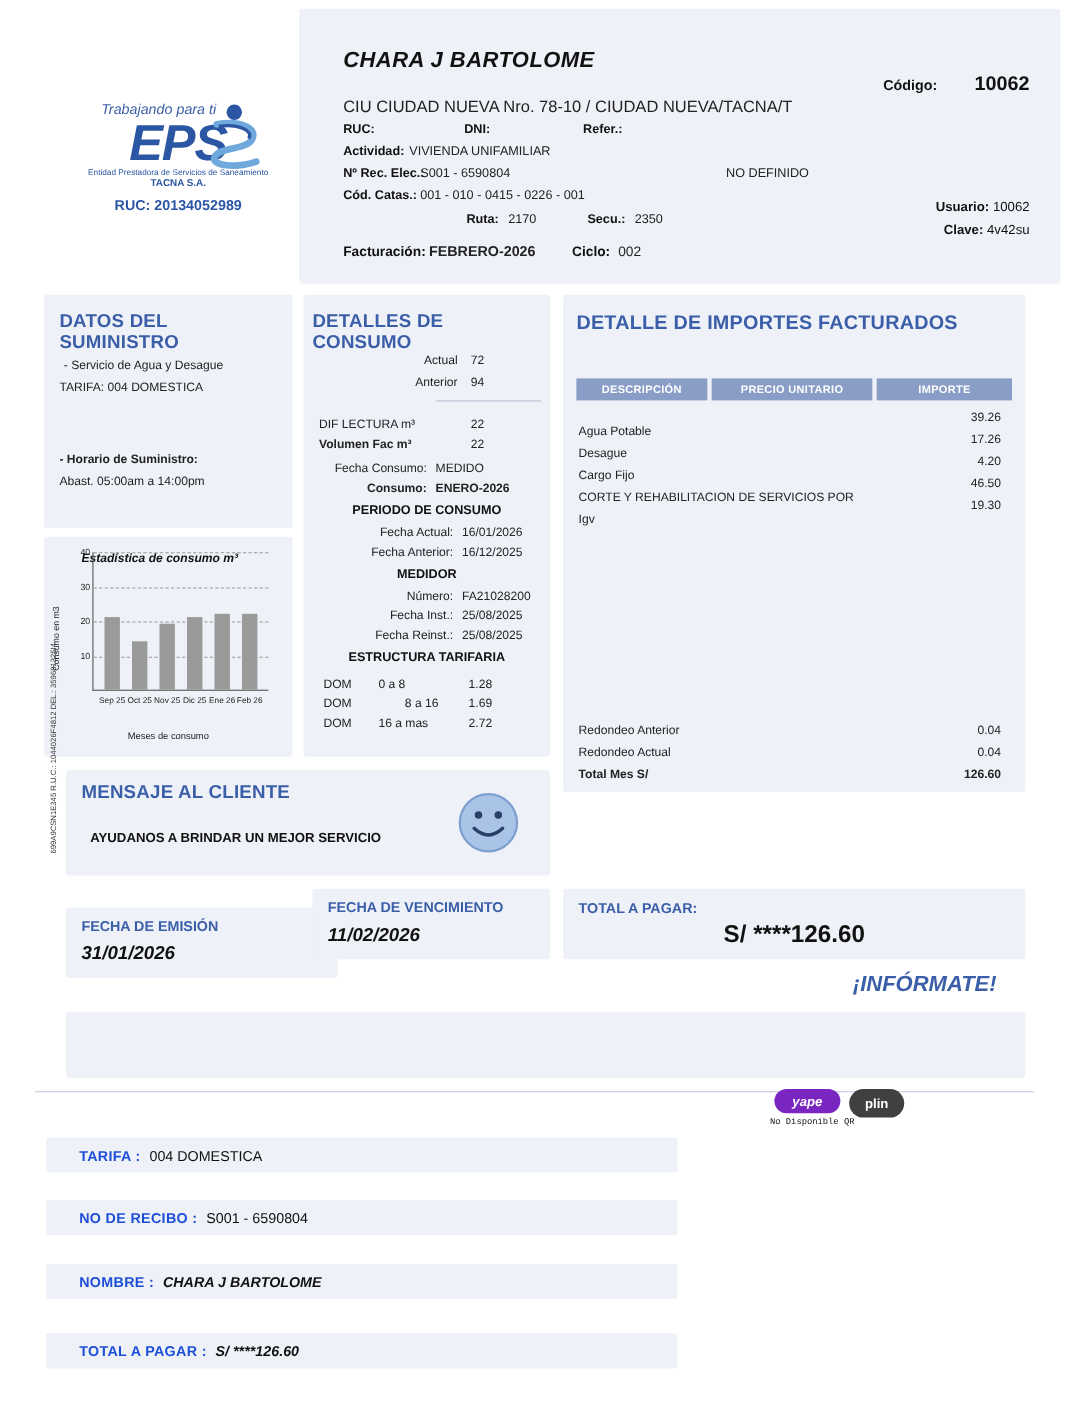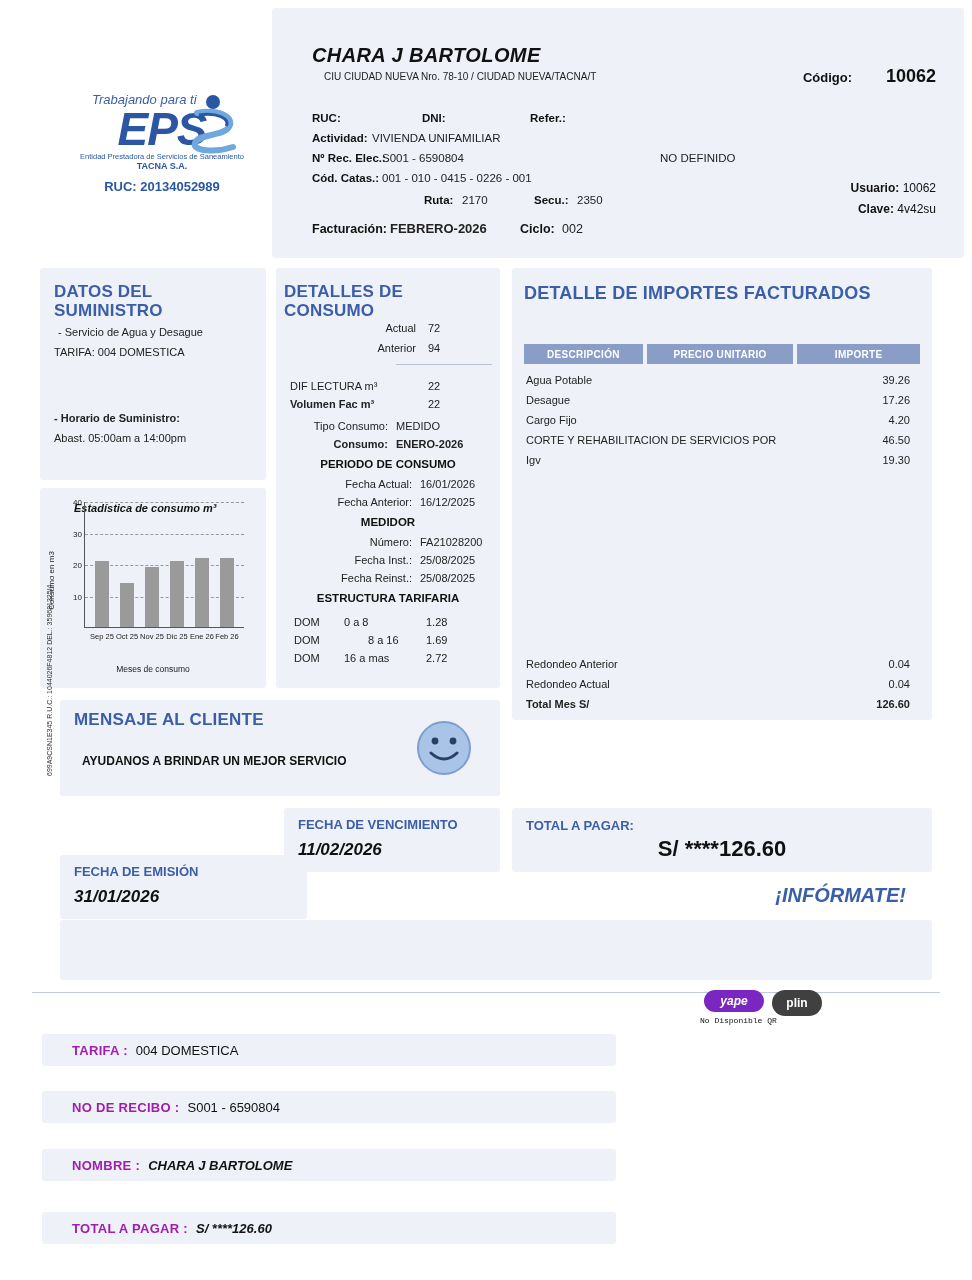--- a/index.html
+++ b/index.html
@@ -34,22 +34,22 @@
   #header-panel {
     left: 272px; top: 8px; width: 692px; height: 250px;
     background: #eef1f7;
   }
   #client-name {
     position: absolute; left: 40px; top: 36px;
     font-size: 20px; font-style: italic; font-weight: bold;
     color: #111; letter-spacing: .4px;
   }
   #client-address {
-    position: absolute; left: 40px; top: 63px;
-    font-size: 10px; color: #222; margin-left: 12px;
+    position: absolute; left: 40px; top: 81px;
+    font-size: 15px; color: #222;
   }
   .hdr-lbl { position: absolute; font-size: 11.5px; font-weight: bold; color: #111; }
   .hdr-val { position: absolute; font-size: 11.5px; color: #222; }
   #codigo-label {
     position: absolute; right: 112px; top: 62px;
     font-size: 13px; font-weight: bold; color: #111;
   }
   #codigo-value {
     position: absolute; right: 28px; top: 58px;
     font-size: 18px; font-weight: bold; color: #111;
@@ -117,38 +117,38 @@
   #importes-panel { left: 512px; top: 268px; width: 420px; height: 452px; }
   #importes-title { position: absolute; left: 12px; top: 14px; width: 380px; font-size: 18px; line-height: 22px; }
   #tbl-head { position: absolute; left: 12px; top: 76px; width: 396px; height: 20px; display: flex; gap: 4px; }
   .th {
     background: #8a9dc6; color: #fff; font-size: 10px; font-weight: bold;
     display: flex; align-items: center; justify-content: center; letter-spacing: .3px;
   }
   .th.desc { width: 120px; }
   .th.pu { width: 148px; }
   .th.imp { width: 124px; }
-  .item-desc { position: absolute; left: 14px; font-size: 11px; color: #222; }
+  .item-desc { position: absolute; left: 14px; font-size: 11px; color: #222; margin-top: 12px; }
   .item-amt { position: absolute; right: 22px; font-size: 11px; color: #222; text-align: right; }
   .tot-lbl { position: absolute; left: 14px; font-size: 11px; color: #222; }
   .tot-lbl.b { font-weight: bold; }
   .tot-amt { position: absolute; right: 22px; font-size: 11px; color: #222; }
   .tot-amt.b { font-weight: bold; }
 
   
   #mensaje-panel { left: 60px; top: 700px; width: 440px; height: 96px; }
   #mensaje-title { position: absolute; left: 14px; top: 10px; width: 200px; }
   #mensaje-text {
     position: absolute; left: 22px; top: 54px; font-size: 12px;
     font-weight: bold; color: #111;
   }
   #smiley { position: absolute; right: 28px; top: 20px; width: 56px; height: 56px; }
 
   
-  #fe-panel { left: 60px; top: 855px; width: 247px; height: 64px; }
+  #fe-panel { left: 60px; top: 825px; width: 247px; height: 64px; }
   #fv-panel { left: 284px; top: 808px; width: 216px; height: 64px; }
   .fecha-title { position: absolute; left: 14px; top: 9px; font-size: 13px; font-weight: bold; color: #3b5ea8; }
   .fecha-val {
     position: absolute; left: 14px; top: 32px; font-size: 17px;
     font-style: italic; font-weight: bold; color: #111;
   }
 
   
   #total-panel { left: 512px; top: 808px; width: 420px; height: 64px; }
   #total-label { position: absolute; left: 14px; top: 10px; font-size: 13px; font-weight: bold; color: #3b5ea8; }
@@ -188,21 +188,21 @@
   #qr-note {
     position: absolute; left: 0; top: 26px; font-size: 8px;
     font-family: "Liberation Mono", monospace; color: #111;
   }
 
   
   .sum-row {
     position: absolute; left: 42px; background: #eef1f7; border-radius: 3px;
     height: 32px; display: flex; align-items: center; padding-left: 30px;
   }
-  .sum-lbl { font-size: 13px; font-weight: bold; color: #a21caf; letter-spacing: .3px; }
+  .sum-lbl { font-size: 13px; font-weight: bold; color: #1d4ed8; letter-spacing: .3px; }
   .sum-val { font-size: 13px; color: #111; margin-left: 8px; }
   .sum-val.ital { font-style: italic; font-weight: bold; }
 </style>
 </head>
 <body>
 
 <div id="page">
 
   <div class="panel" id="header-panel">
     <div id="client-name">CHARA J BARTOLOME</div>
@@ -305,21 +305,21 @@
     <div class="cons-val" style="left:152px; top:54px;">72</div>
     <div class="cons-lbl" style="left:30px; top:74px; width:110px;">Anterior</div>
     <div class="cons-val" style="left:152px; top:74px;">94</div>
     <div class="hr-line" style="left:120px; top:96px; width:96px;"></div>
 
     <div class="cons-lbl" style="left:14px; top:112px; width:126px; text-align:left;">DIF LECTURA m³</div>
     <div class="cons-val" style="left:152px; top:112px;">22</div>
     <div class="cons-lbl" style="left:14px; top:130px; width:126px; text-align:left;font-weight:bold;">Volumen Fac  m³</div>
     <div class="cons-val" style="left:152px; top:130px;">22</div>
 
-    <div class="cons-lbl" style="left:14px; top:152px; width:98px;">Tipo Consumo:</div>
+    <div class="cons-lbl" style="left:14px; top:152px; width:98px;">Fecha Consumo:</div>
     <div class="cons-val" style="left:120px; top:152px;">MEDIDO</div>
     <div class="cons-lbl cons-b" style="left:14px; top:170px; width:98px;">Consumo:</div>
     <div class="cons-val cons-b" style="left:120px; top:170px;">ENERO-2026</div>
 
     <div class="cons-center" style="top:190px;">PERIODO DE CONSUMO</div>
     <div class="cons-lbl" style="left:14px; top:210px; width:122px;">Fecha Actual:</div>
     <div class="cons-val" style="left:144px; top:210px;">16/01/2026</div>
     <div class="cons-lbl" style="left:14px; top:228px; width:122px;">Fecha Anterior:</div>
     <div class="cons-val" style="left:144px; top:228px;">16/12/2025</div>
 

